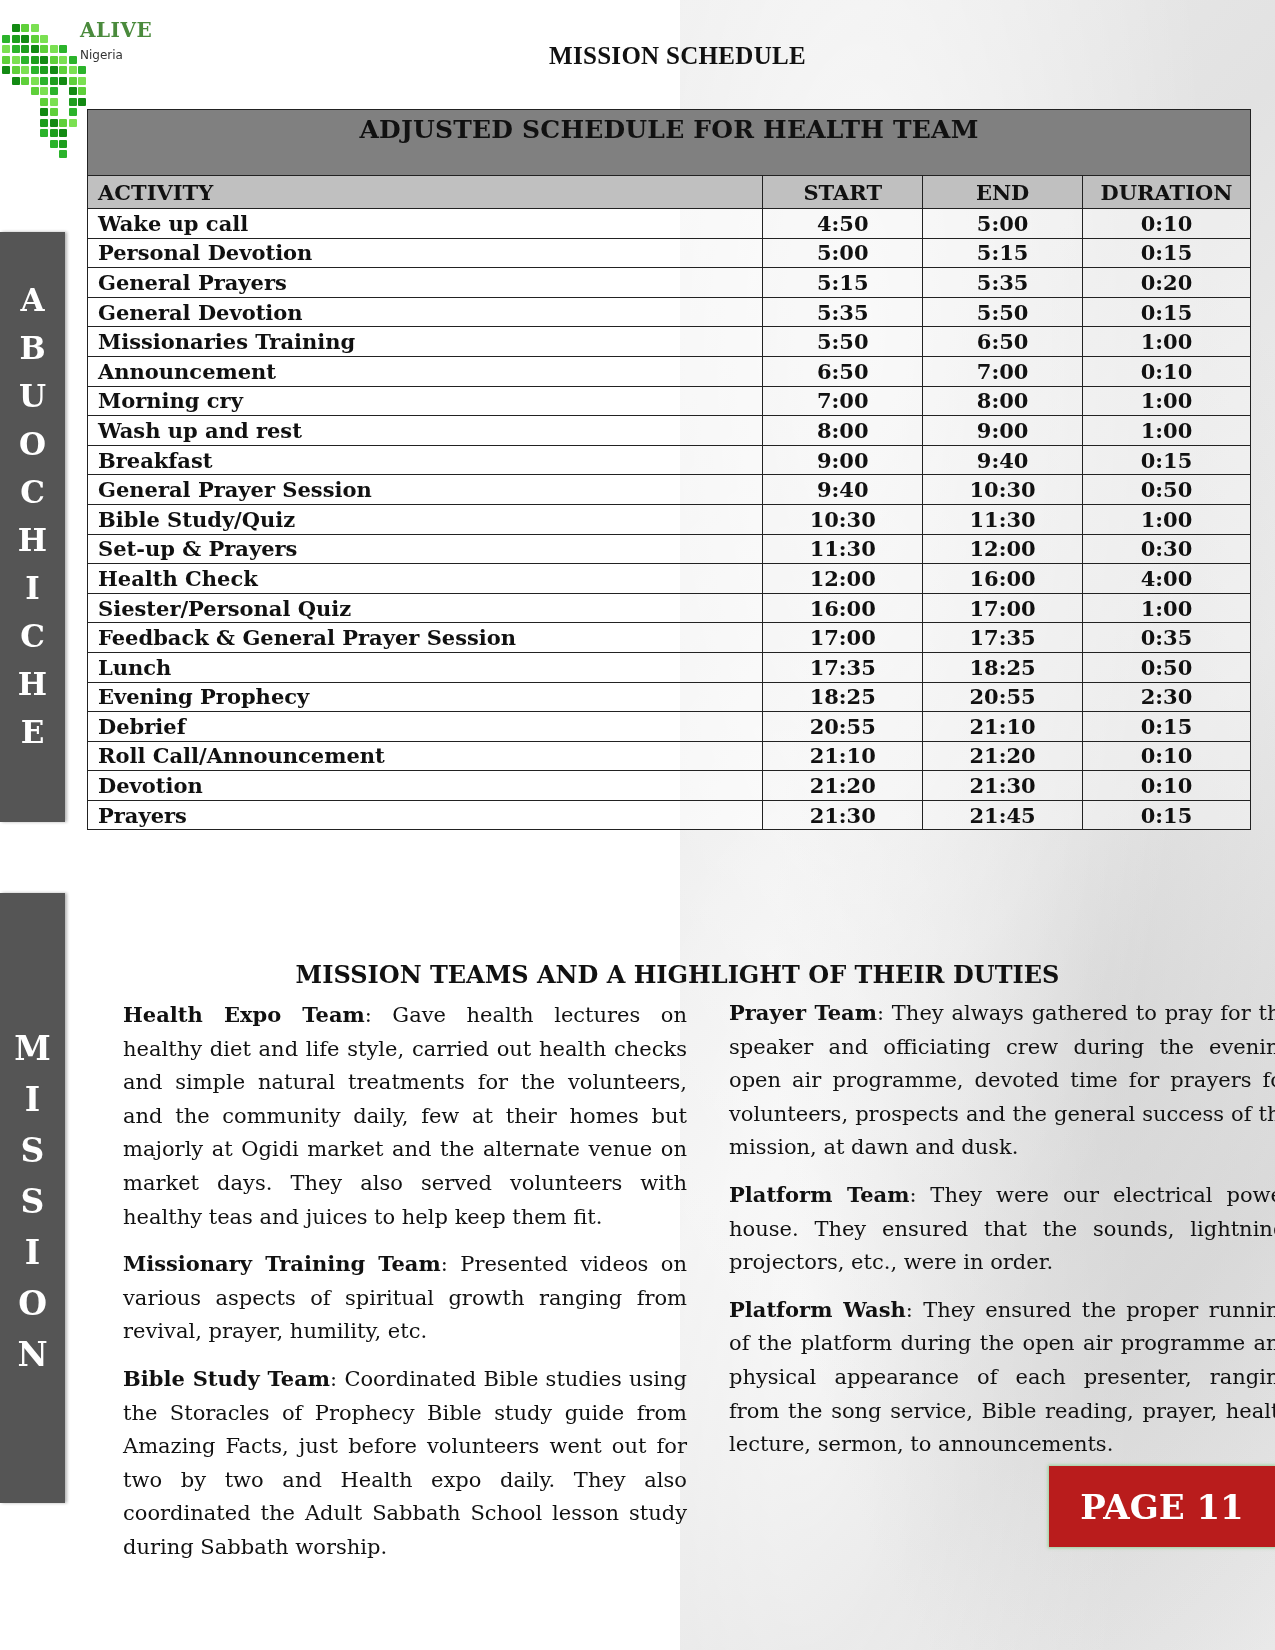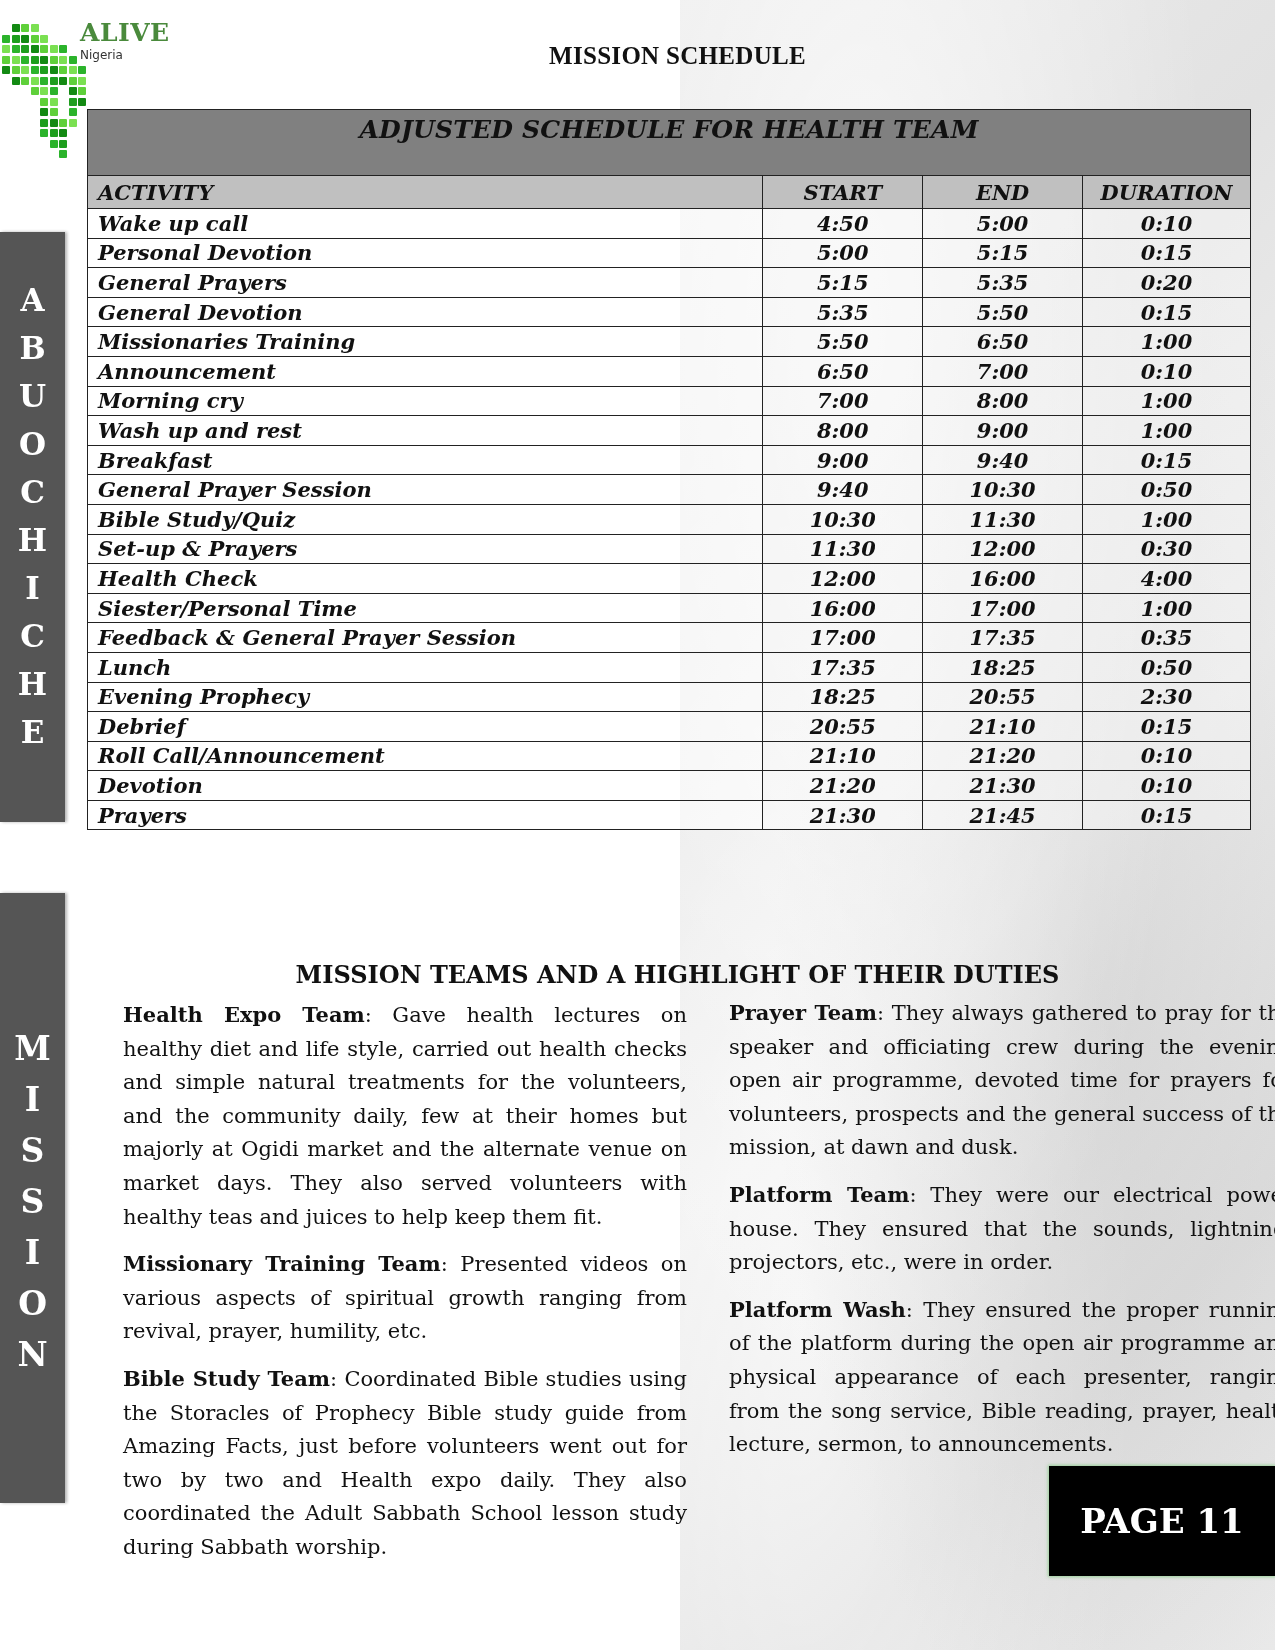--- a/index.html
+++ b/index.html
@@ -17,21 +17,21 @@
       radial-gradient(ellipse at 20% 80%, rgba(255,255,255,0.6), rgba(0,0,0,0) 50%),
       linear-gradient(135deg, #ececec 0%, #e2e2e2 30%, #eeeeee 55%, #dedede 80%, #e9e9e9 100%);
   }
   .logo { position: absolute; left: 0; top: 18px; width: 170px; height: 150px; }
   .logo-grid { position: absolute; left: 2px; top: 6px; width: 86px; height: 140px; }
   .logo-grid span {
     position: absolute; width: 8px; height: 8px; border-radius: 1px;
   }
   .logo-title {
     position: absolute; left: 80px; top: 0px; font-family: "DejaVu Serif", serif;
-    font-weight: bold; font-size: 25px; color: #4a8a3c; letter-spacing: 0.5px;
+    font-weight: bold; font-size: 20px; color: #4a8a3c; letter-spacing: 0.5px;
   }
   .logo-sub {
     position: absolute; left: 80px; top: 30px; font-family: "DejaVu Sans", sans-serif;
     font-size: 12px; color: #333;
   }
   .doc-title {
     position: absolute; left: 0; width: 1355px; top: 42px; text-align: center;
     font-family: "Liberation Serif", serif; font-weight: bold; font-size: 25px; letter-spacing: 0.3px;
   }
   .side-tab {
@@ -42,21 +42,21 @@
   .side-tab .ch {
     color: #fff; font-family: "DejaVu Serif", serif; font-weight: bold; font-size: 31px;
     line-height: 48px; text-align: center;
   }
   .tab-abuochiche { top: 232px; height: 590px; padding-top: 44px; box-sizing: border-box; }
   .tab-mission { top: 893px; height: 610px; padding-top: 130px; box-sizing: border-box; }
   .tab-mission .ch { font-size: 33px; line-height: 51px; }
 
   table.sched {
     position: absolute; left: 87px; top: 109px; width: 1164px;
-    border-collapse: collapse; font-family: "DejaVu Serif", serif; font-weight: bold; font-style: italic;
+    border-collapse: collapse; font-family: "DejaVu Serif", serif; font-weight: bold;
   }
   table.sched td, table.sched th { border: 1.5px solid #222; padding: 0; }
   .sched .cap-row th {
     background: #808080; height: 60px; font-size: 25px; font-weight: bold;
     vertical-align: top; padding-top: 5px; letter-spacing: 0.2px;
   }
   .sched .head-row th {
     background: #c0c0c0; height: 32px; font-size: 21px; text-align: center;
   }
   .sched .head-row th.act { text-align: left; padding-left: 10px; }
@@ -74,22 +74,22 @@
   .col {
     position: absolute; width: 564px; font-family: "DejaVu Serif", serif; font-size: 21px;
     line-height: 33.6px; text-align: justify; margin-left: 32px;
   }
   .col-left { left: 91px; top: 998px; }
   .col-right { left: 697px; top: 996px; }
   .col p { margin: 0 0 13px 0; }
   .col p b { font-weight: bold; }
 
   .page-badge {
-    position: absolute; left: 1049px; top: 1466px; width: 226px; height: 110px;
-    background: #000000; box-shadow: 0 0 3px 1px rgba(120,200,120,0.7);
+    position: absolute; left: 1049px; top: 1466px; width: 226px; height: 81px;
+    background: #b91c1c; box-shadow: 0 0 3px 1px rgba(120,200,120,0.7);
     display: flex; align-items: center; justify-content: center;
     color: #fff; font-family: "DejaVu Serif", serif; font-weight: bold; font-size: 34px;
   }
 </style>
 </head>
 <body>
 
 <div class="paper-bg"></div>
 
 <div class="logo">
@@ -276,21 +276,21 @@
         <td>12:00</td>
         <td>0:30</td>
       </tr>
       <tr>
         <td class="act">Health Check</td>
         <td>12:00</td>
         <td>16:00</td>
         <td>4:00</td>
       </tr>
       <tr>
-        <td class="act">Siester/Personal Time</td>
+        <td class="act">Siester/Personal Quiz</td>
         <td>16:00</td>
         <td>17:00</td>
         <td>1:00</td>
       </tr>
       <tr>
         <td class="act">Feedback &amp; General Prayer Session</td>
         <td>17:00</td>
         <td>17:35</td>
         <td>0:35</td>
       </tr>

